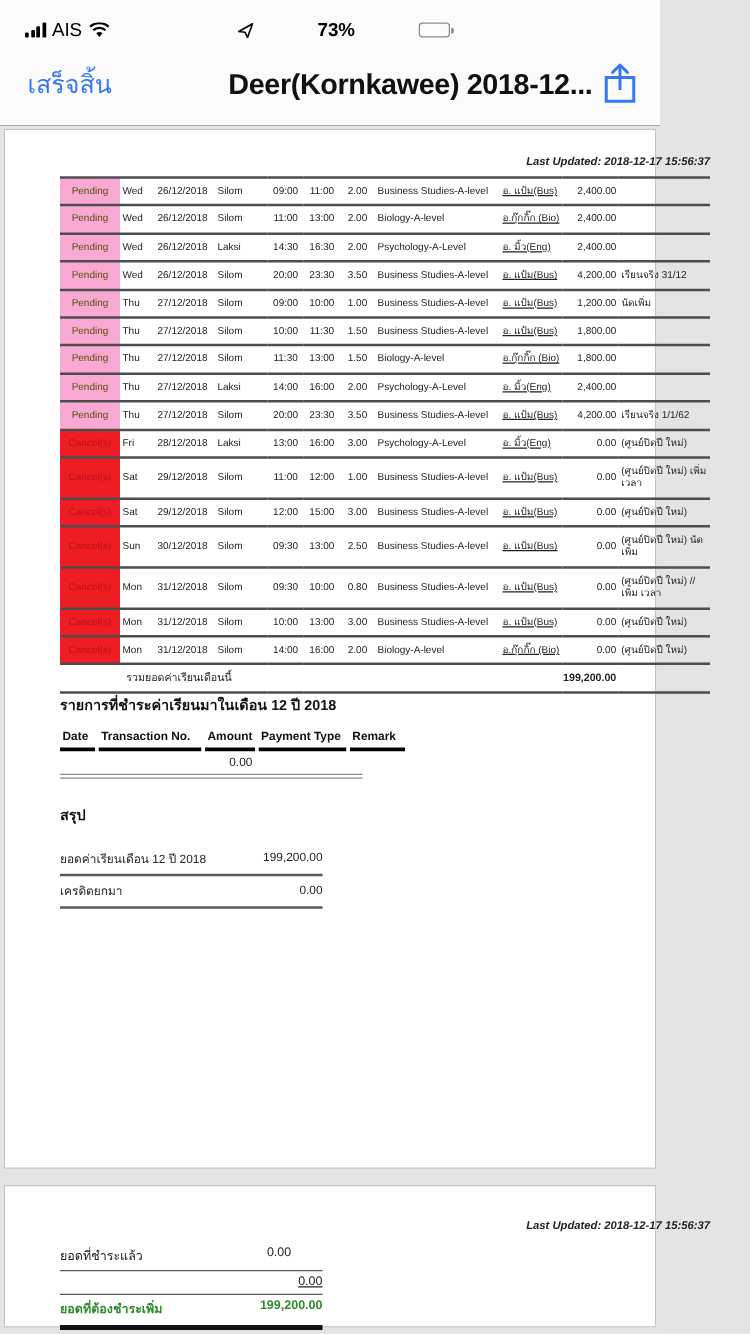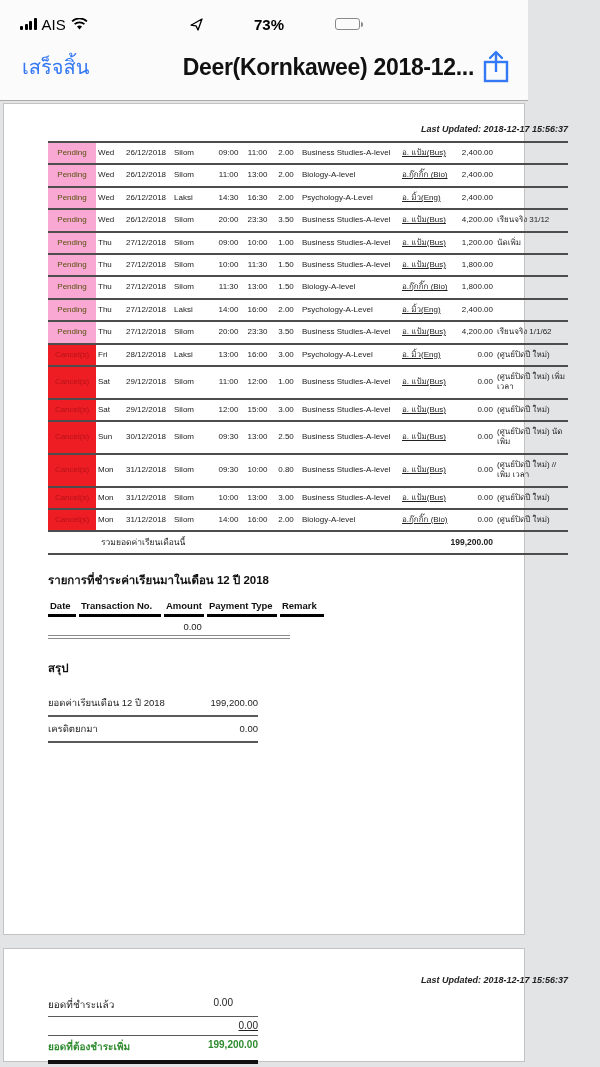--- a/index.html
+++ b/index.html
@@ -45,21 +45,21 @@
   td.c-day { padding-left:5px; }
   td.c-start, td.c-end, td.c-hours { text-align:center; }
   td.c-subject { padding-left:18px; }
   td.c-teacher { padding-left:5px;text-decoration:underline; }
   td.c-amount { text-align:right; padding-right:2px; }
   td.c-remark { padding-left:7px; }
   tr.total-row td { font-weight:700; font-size:8.5px; }
   tr.total-row .t-label { padding-left:5px; font-weight:400; }
 
   
-  .pay-title { margin-top:16px; font-size:11.5px; font-weight:700; color:#111; }
+  .pay-title { font-size:11.5px; font-weight:700; color:#111; }
   table.pay { border-collapse:separate; border-spacing:3px 0; margin-top:9px; margin-left:-3px; }
   table.pay th { font-size:9.5px; font-weight:700; color:#111; border-bottom:3px solid #000; padding:2px 2px 3px 2px; text-align:left; white-space:nowrap; }
   table.pay td { font-size:9.5px; color:#222; padding:4px 2px 3px 2px; }
   table.pay td.amt { text-align:right; }
   .double-line { width:242px; height:4px; border-top:1px solid #8a8a8a; border-bottom:1px solid #8a8a8a; }
 
   .summary-title { margin-top:20px; font-size:11.5px; font-weight:700; color:#111; }
   table.summ { width:210px; border-collapse:collapse; margin-top:14px; }
   table.summ td { font-size:9.5px; color:#222; border-bottom:2px solid #5a5a5a; padding:4px 0 5px 0; }
   table.summ td.val { text-align:right; }

